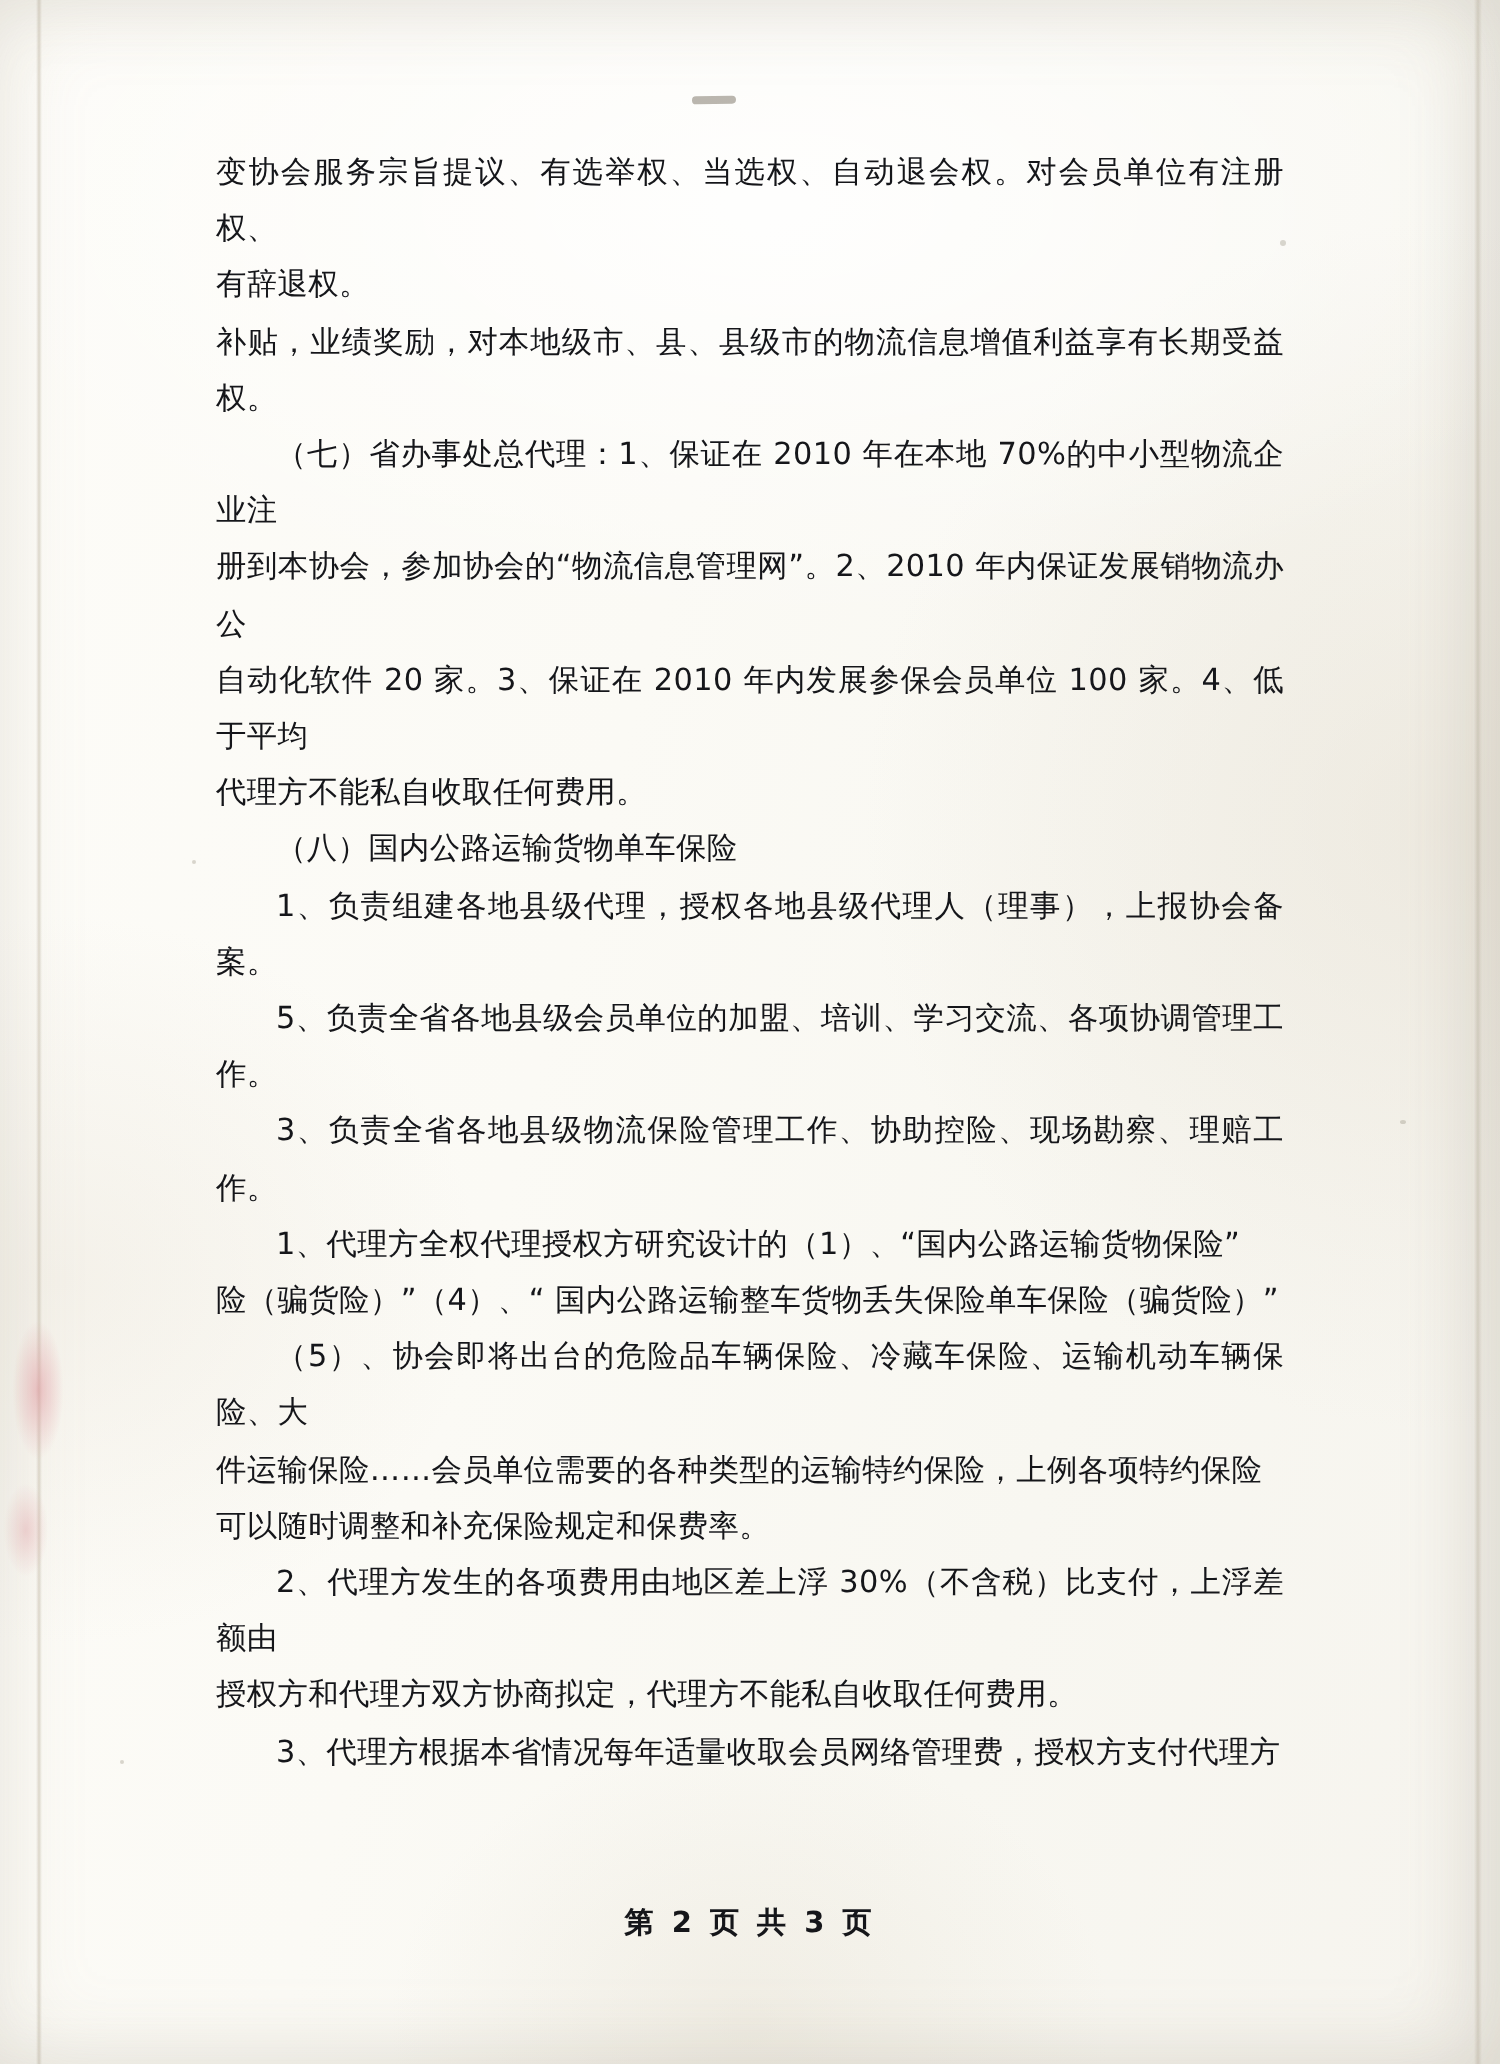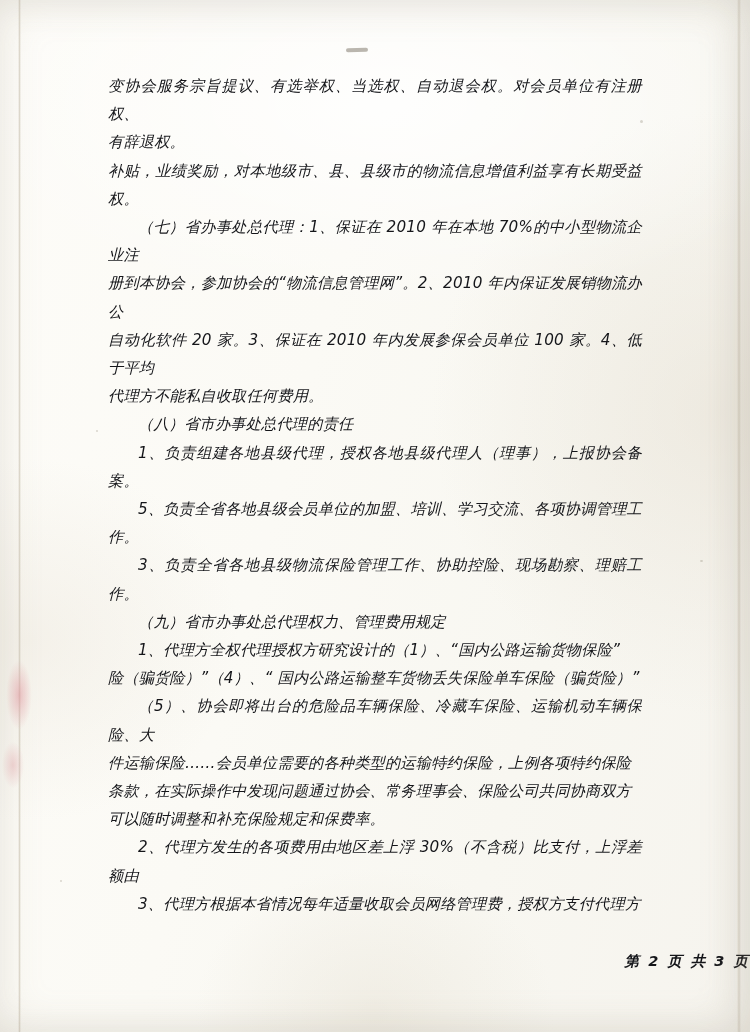--- a/index.html
+++ b/index.html
@@ -13,21 +13,20 @@
     font-family: "DejaVu Sans", sans-serif;
     overflow: hidden;
   }
   .page {
     position: relative;
     width: 750px;
     height: 1032px;
     background: linear-gradient(105deg, #fdfcf8 0%, #fbfaf5 40%, #f8f7f1 70%, #f6f4ee 100%);
     box-sizing: border-box;
     overflow: hidden;
-    font-style: italic;
   }
   
   .scan-tint {
     position: absolute;
     inset: 0;
     background:
       radial-gradient(ellipse 620px 300px at 52% 10%, rgba(255,255,255,0.85), rgba(255,255,255,0) 70%),
       radial-gradient(ellipse 400px 420px at 96% 40%, rgba(226,219,205,0.45), rgba(255,255,255,0) 72%),
       radial-gradient(ellipse 300px 260px at 4% 62%, rgba(232,226,214,0.40), rgba(255,255,255,0) 70%),
       radial-gradient(ellipse 250px 200px at 50% 98%, rgba(228,222,208,0.40), rgba(255,255,255,0) 72%);
@@ -97,21 +96,21 @@
     font-family: "DejaVu Sans", sans-serif;
   }
   p.indent {
     text-indent: 30px;
   }
   .footer {
     position: absolute;
     left: 0;
     top: 952px;
     width: 750px;
-    text-align: right;
+    text-align: center;
     font-size: 14.5px;
     letter-spacing: 2px;
     color: #15161a;
     font-weight: bold;
     font-family: "DejaVu Sans", sans-serif;
   }
   
   .speck { position:absolute; background: rgba(150,142,126,0.35); border-radius: 50%; pointer-events:none; }
 </style>
 </head>
@@ -131,32 +130,31 @@
   <div class="speck" style="left:60px; top:880px; width:2px; height:2px;"></div>
 
   <div class="content">
     <p class="line">变协会服务宗旨提议、有选举权、当选权、自动退会权。对会员单位有注册权、</p>
     <p class="line">有辞退权。</p>
     <p class="line">补贴，业绩奖励，对本地级市、县、县级市的物流信息增值利益享有长期受益权。</p>
     <p class="line indent">（七）省办事处总代理：1、保证在 2010 年在本地 70%的中小型物流企业注</p>
     <p class="line">册到本协会，参加协会的“物流信息管理网”。2、2010 年内保证发展销物流办公</p>
     <p class="line">自动化软件 20 家。3、保证在 2010 年内发展参保会员单位 100 家。4、低于平均</p>
     <p class="line">代理方不能私自收取任何费用。</p>
-    <p class="line indent">（八）省市办事处总代理的责任</p>
+    <p class="line indent">（八）国内公路运输货物单车保险</p>
     <p class="line indent">1、负责组建各地县级代理，授权各地县级代理人（理事），上报协会备案。</p>
     <p class="line indent">5、负责全省各地县级会员单位的加盟、培训、学习交流、各项协调管理工作。</p>
     <p class="line indent">3、负责全省各地县级物流保险管理工作、协助控险、现场勘察、理赔工作。</p>
-    <p class="line indent">（九）省市办事处总代理权力、管理费用规定</p>
     <p class="line indent">1、代理方全权代理授权方研究设计的（1）、“国内公路运输货物保险”</p>
     <p class="line">险（骗货险）”（4）、“ 国内公路运输整车货物丢失保险单车保险（骗货险）”</p>
     <p class="line indent">（5）、协会即将出台的危险品车辆保险、冷藏车保险、运输机动车辆保险、大</p>
     <p class="line">件运输保险……会员单位需要的各种类型的运输特约保险，上例各项特约保险</p>
-    <p class="line">条款，在实际操作中发现问题通过协会、常务理事会、保险公司共同协商双方</p>
     <p class="line">可以随时调整和补充保险规定和保费率。</p>
     <p class="line indent">2、代理方发生的各项费用由地区差上浮 30%（不含税）比支付，上浮差额由</p>
+    <p class="line">授权方和代理方双方协商拟定，代理方不能私自收取任何费用。</p>
     <p class="line indent">3、代理方根据本省情况每年适量收取会员网络管理费，授权方支付代理方</p>
 
   </div>
 
   <div class="footer">第 2 页 共 3 页</div>
 
   <div class="edge-shadow"></div>
 </div>
 
 </body></html>

